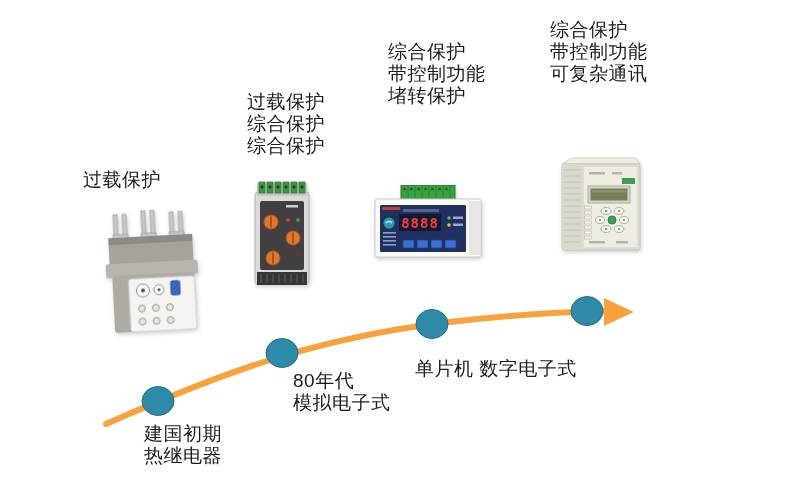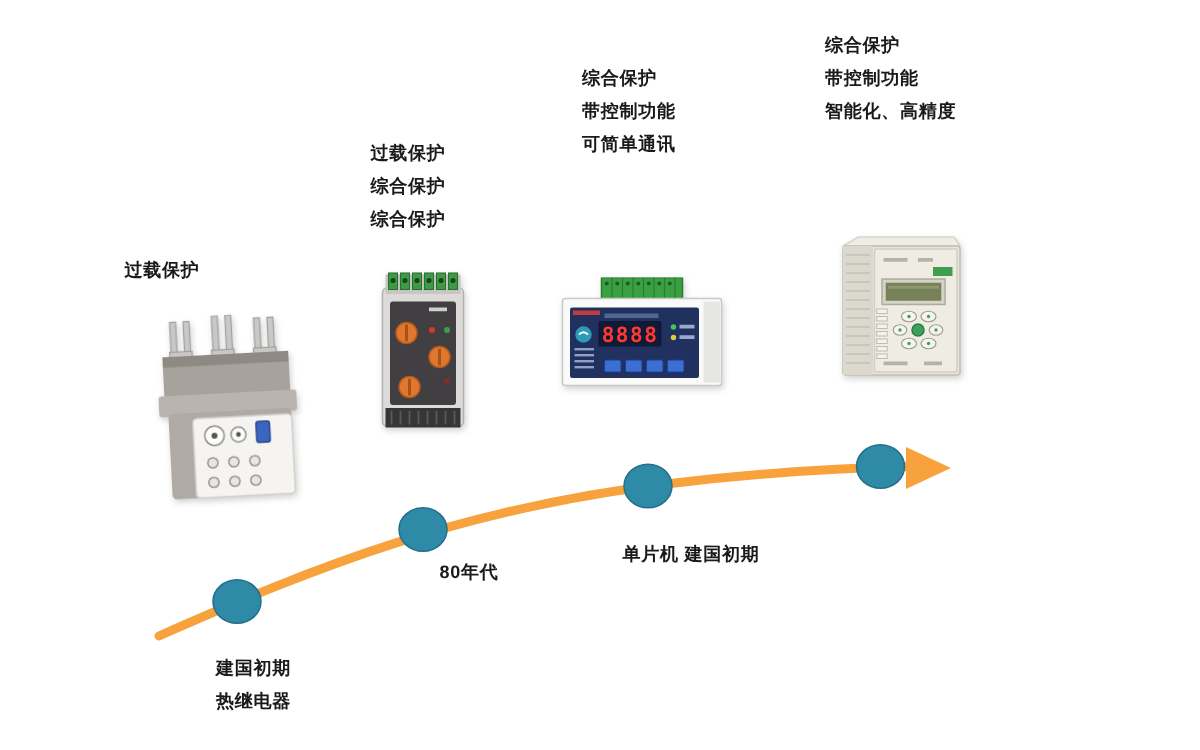--- a/index.html
+++ b/index.html
@@ -2,21 +2,21 @@
 <html><head>
 <meta charset="utf-8">
 <style>
   html,body { margin:0; padding:0; background:#ffffff; }
   .canvas {
     position:relative; width:800px; height:500px; background:#ffffff;
     font-family:"Liberation Sans","DejaVu Sans",sans-serif; color:#1a1a1a;
     overflow:hidden;
   }
   .txt {
-    position:absolute; font-weight:700; font-size:12px; line-height:22px;
+    position:absolute; font-weight:400; font-size:19px; line-height:22px;
     white-space:nowrap; letter-spacing:0.5px;
   }
   .timeline-svg { position:absolute; left:0; top:0; z-index:1; }
   .device { position:absolute; z-index:2; filter:drop-shadow(1px 2px 2px rgba(0,0,0,0.18)); }
   .labels { z-index:3; }
 </style>
 </head>
 <body>
 
 <div class="canvas">
@@ -38,27 +38,27 @@
 
   <div class="txt labels" style="left:247px; top:91px;">
     <div>过载保护</div>
     <div>综合保护</div>
     <div>综合保护</div>
   </div>
 
   <div class="txt labels" style="left:388px; top:41px;">
     <div>综合保护</div>
     <div>带控制功能</div>
-    <div>可简单通讯</div>
+    <div>堵转保护</div>
   </div>
 
   <div class="txt labels" style="left:550px; top:19px;">
     <div>综合保护</div>
     <div>带控制功能</div>
-    <div>智能化、高精度</div>
+    <div>可复杂通讯</div>
   </div>
 
   <svg class="device" style="left:104px; top:210px; transform:rotate(-3deg);" width="96" height="122" viewBox="0 0 96 122">
     <g fill="#c9c8c6" stroke="#a09f9d" stroke-width="0.8">
       <rect x="12" y="3" width="4" height="24"></rect>
         <rect x="21" y="3" width="4" height="24"></rect>
         <rect x="11" y="23" width="15" height="5"></rect>
       <rect x="40" y="0" width="4" height="27"></rect>
         <rect x="49" y="0" width="4" height="27"></rect>
         <rect x="39" y="23" width="15" height="5"></rect>
@@ -237,27 +237,28 @@
           <circle cx="40" cy="64" r="1.1"></circle>
         <circle cx="64" cy="64" r="1.1"></circle>
           <circle cx="46" cy="73" r="1.1"></circle>
           <circle cx="59" cy="73" r="1.1"></circle>
       </g>
     </g>
     <rect x="29" y="85" width="16" height="2.5" fill="#b5b2a8"></rect>
       <rect x="56" y="85" width="12" height="2.5" fill="#b5b2a8"></rect>
   </svg>
 
-  <div class="txt labels" style="left:144px; top:434px;">
+  <div class="txt labels" style="left:144px; top:423px;">
     <div>建国初期</div>
     <div>热继电器</div>
   </div>
 
   <div class="txt labels" style="left:269px; top:370px;margin-left:24px;">
     <div>80年代</div>
+    <div>模拟电子式</div>
   </div>
 
   <div class="txt labels" style="left:415px; top:358px;">
-    <div>单片机 建国初期</div>
+    <div>单片机 数字电子式</div>
   </div>
 
 
 </div>
 
 </body></html>

